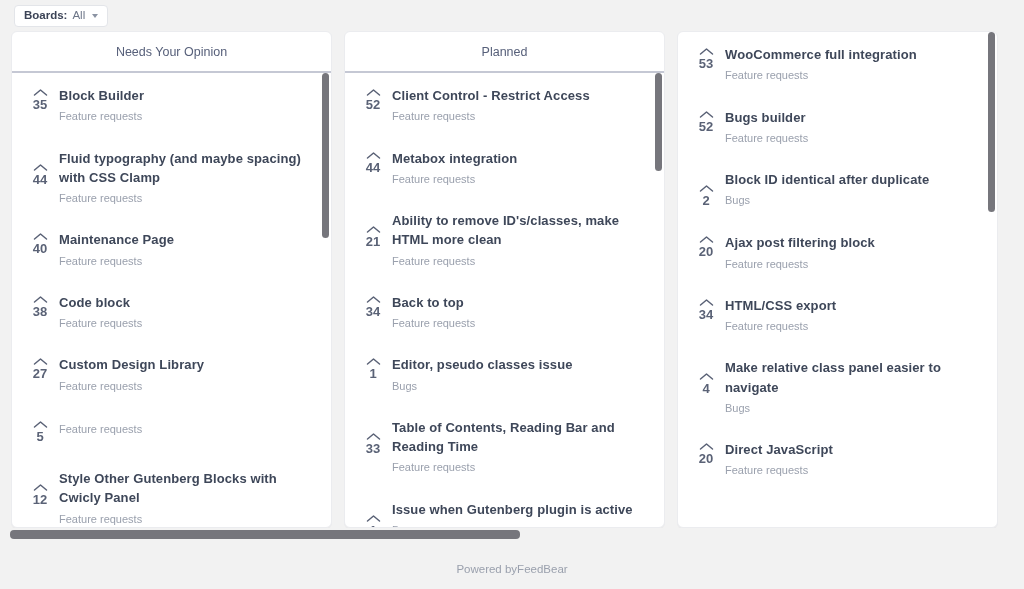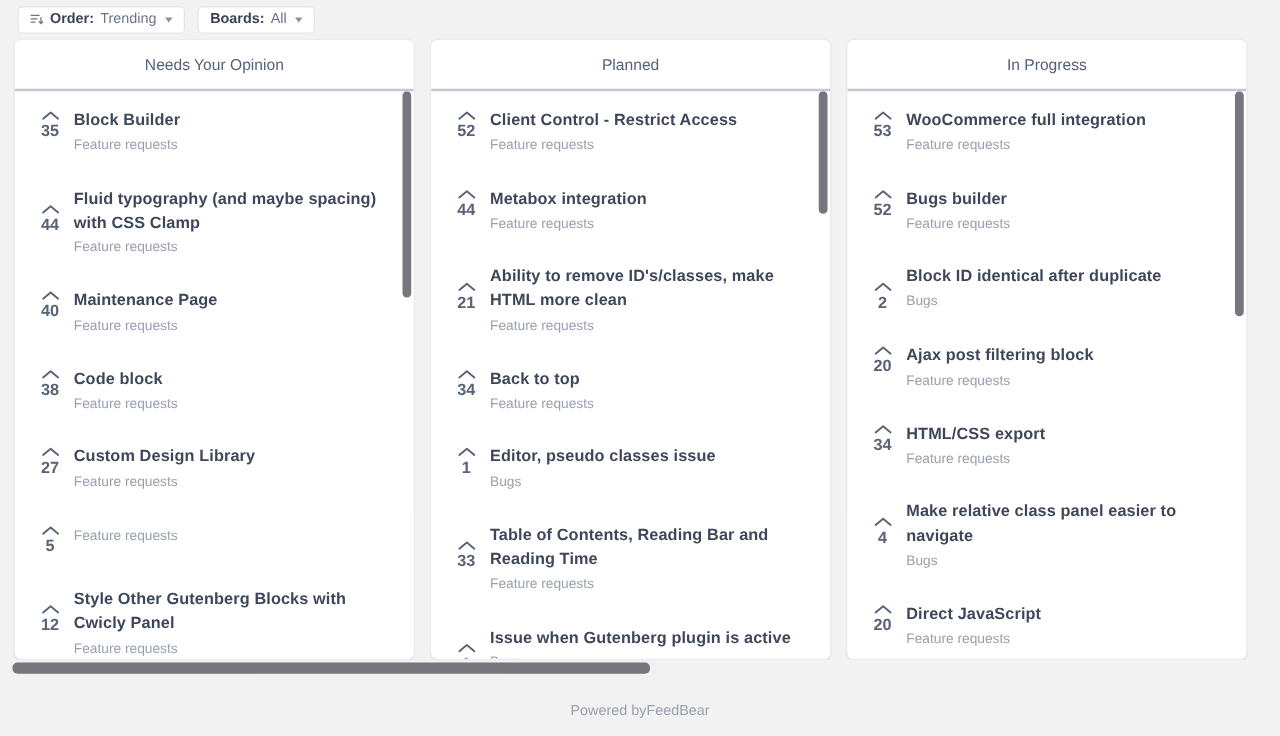--- a/index.html
+++ b/index.html
@@ -103,35 +103,20 @@
     font-size: 11.5px; color: #9aa0ad;
   }
   .footer .brand { color: #9aa0ad; }
 </style>
 </head>
 <body>
 
 <div class="page">
 
   <div class="toolbar">
-    <div class="tb-btn">
-      <span class="tb-icon">
-        <svg width="11" height="11" viewBox="0 0 12 12">
-          <g stroke="#6c7587" stroke-width="1.1" stroke-linecap="round">
-            <line x1="1" y1="2.5" x2="8" y2="2.5"></line>
-            <line x1="1" y1="5.5" x2="6" y2="5.5"></line>
-            <line x1="1" y1="8.5" x2="4.2" y2="8.5"></line>
-          </g>
-          <path d="M9.6 4.4 V9.4 M8.1 8.1 L9.6 9.7 L11.1 8.1" fill="none" stroke="#6c7587" stroke-width="1.1" stroke-linecap="round" stroke-linejoin="round"></path>
-        </svg>
-      </span>
-      <span class="lbl">Order:</span>
-      <span class="val">Trending</span>
-      <span class="caret"></span>
-    </div>
 
     <div class="tb-btn">
       <span class="lbl">Boards:</span>
       <span class="val">All</span>
       <span class="caret"></span>
     </div>
   </div>
 
   <div class="boards" id="boards">
       <div class="column">
@@ -343,21 +328,20 @@
                 <div class="item-board">Bugs</div>
               </div>
             </div>
           </div>
           <div class="vbar">
             <div class="vthumb" style="top: 0px; height: 98px;"></div>
           </div>
         </div>
       </div>
       <div class="column">
-        <div class="col-head">In Progress</div>
         <div class="col-body">
           <div class="col-scroll">
             <div class="item">
               <div class="vote">
                 <span>
                   <svg width="15" height="9" viewBox="0 0 15 9">
                     <path d="M1.5 7 L7.5 2 L13.5 7" fill="none" stroke="#5a6276" stroke-width="1.5" stroke-linecap="round" stroke-linejoin="round"></path>
                   </svg>
                 </span>
                 <span class="count">53</span>

